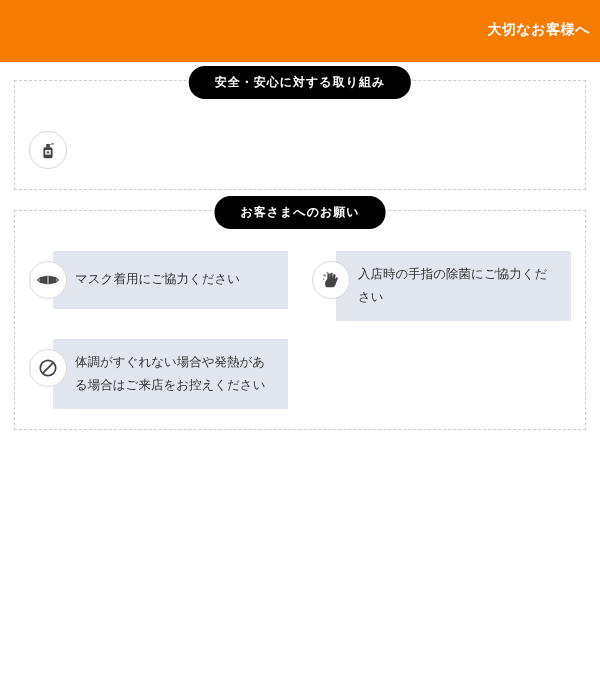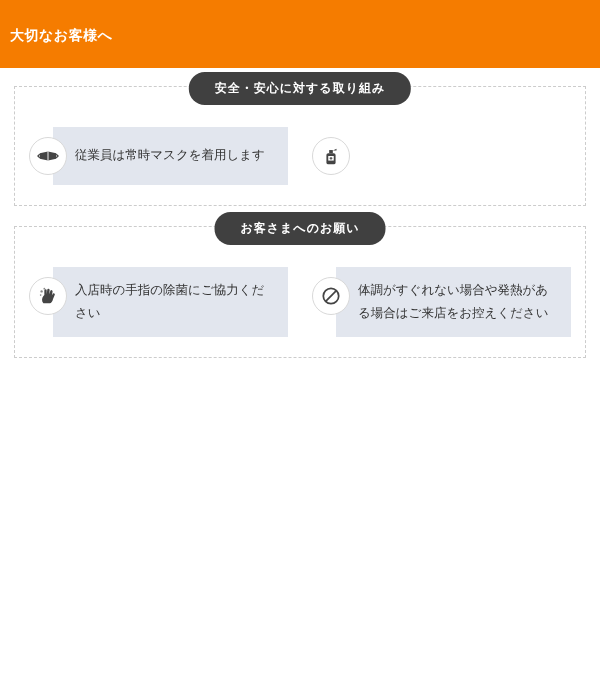--- a/index.html
+++ b/index.html
@@ -13,22 +13,22 @@
     height: 686px;
     font-family: "Liberation Sans", sans-serif;
     color: #333333;
     overflow: hidden;
   }
 
   
   .header {
     background: #f57c00;
     color: #ffffff;
-    text-align: left;
-    padding: 23px 10px 20px 10px;
+    text-align: right;
+    padding: 17px 10px 20px 10px;
     line-height: 1.75;
   }
   .header-line {
     font-size: 14px;
     font-weight: bold;
     letter-spacing: 0.5px;
   }
 
   
   .section {
@@ -37,21 +37,21 @@
     padding: 26px 14px 20px 14px;
     position: relative;
   }
   .section + .section { margin-top: 20px; }
 
   .section-title {
     position: absolute;
     top: -15px;
     left: 50%;
     transform: translateX(-50%);
-    background: #404040;
+    background: #000000;
     color: #ffffff;
     font-size: 12px;
     font-weight: bold;
     letter-spacing: 1px;
     border-radius: 16px;
     padding: 8px 26px;
     white-space: nowrap;
     font-family: Liberation Mono, monospace;
   }
 
@@ -101,31 +101,20 @@
 <body>
 
 <div class="header">
   <div class="header-line">大切なお客様へ</div>
 </div>
 
 <div class="section">
   <div class="section-title">安全・安心に対する取り組み</div>
   <div class="grid">
 
-    <div class="cell">
-      <div class="icon-circle">
-        <svg width="22" height="22" viewBox="0 0 24 24" aria-hidden="true">
-          <path d="M3 9 L12 7 L21 9 L21 15 L12 17 L3 15 Z" fill="#444"></path>
-          <path d="M12 7 L12 17" stroke="#fff" stroke-width="1"></path>
-          <path d="M3 10 L1 12 L3 14" stroke="#444" stroke-width="1.4" fill="none"></path>
-          <path d="M21 10 L23 12 L21 14" stroke="#444" stroke-width="1.4" fill="none"></path>
-        </svg>
-      </div>
-      <div class="cell-text">従業員は常時マスクを着用します</div>
-    </div>
 
 
     <div class="cell">
       <div class="icon-circle">
         <svg width="22" height="22" viewBox="0 0 24 24" aria-hidden="true">
           <rect x="7" y="9" width="10" height="12" rx="2" fill="#444"></rect>
           <rect x="10" y="5.5" width="4" height="3.5" fill="#444"></rect>
           <path d="M14 6 L18 4 L18 6 Z" fill="#444"></path>
           <rect x="9" y="12" width="6" height="5" fill="#fff"></rect>
           <path d="M12 13 L12 16 M10.5 14.5 L13.5 14.5" stroke="#444" stroke-width="1.1"></path>
@@ -134,20 +123,31 @@
     </div>
 
 
   </div>
 </div>
 
 <div class="section">
   <div class="section-title">お客さまへのお願い</div>
   <div class="grid">
 
+    <div class="cell">
+      <div class="icon-circle">
+        <svg width="22" height="22" viewBox="0 0 24 24" aria-hidden="true">
+          <path d="M3 9 L12 7 L21 9 L21 15 L12 17 L3 15 Z" fill="#444"></path>
+          <path d="M12 7 L12 17" stroke="#fff" stroke-width="1"></path>
+          <path d="M3 10 L1 12 L3 14" stroke="#444" stroke-width="1.4" fill="none"></path>
+          <path d="M21 10 L23 12 L21 14" stroke="#444" stroke-width="1.4" fill="none"></path>
+        </svg>
+      </div>
+      <div class="cell-text">マスク着用にご協力ください</div>
+    </div>
 
     <div class="cell">
       <div class="icon-circle">
         <svg width="22" height="22" viewBox="0 0 24 24" aria-hidden="true">
           <path d="M7 20 C5 18 5 14 7 12 L8 11 L8 6 A1.3 1.3 0 0 1 10.6 6 L10.6 10 L11.2 5.2 A1.3 1.3 0 0 1 13.8 5.5 L13.4 10.2 L14.6 6.2 A1.3 1.3 0 0 1 17 7 L16.2 11.5 L17.4 9.4 A1.2 1.2 0 0 1 19.4 10.6 L17.6 15 C16.8 18 15.5 20 14 20 Z" fill="#444"></path>
           <circle cx="5" cy="7" r="1.3" fill="#888"></circle>
           <circle cx="8" cy="4" r="1" fill="#888"></circle>
           <circle cx="4" cy="11" r="0.9" fill="#888"></circle>
         </svg>
       </div>

